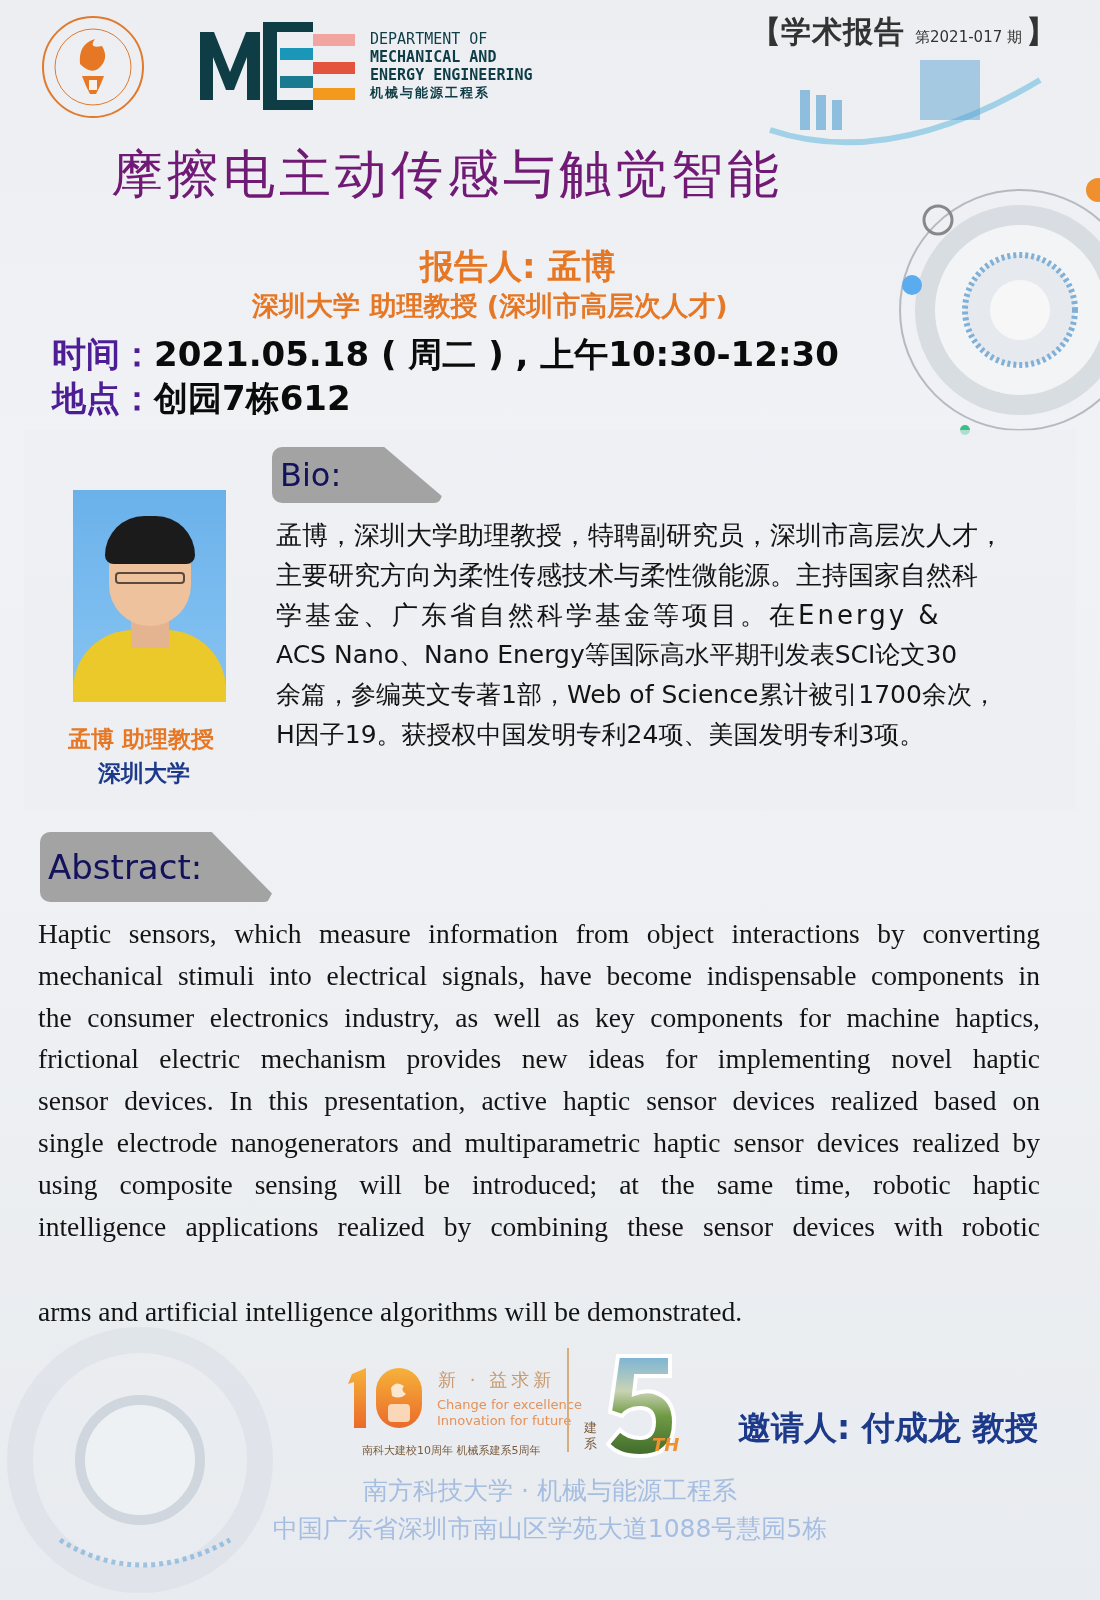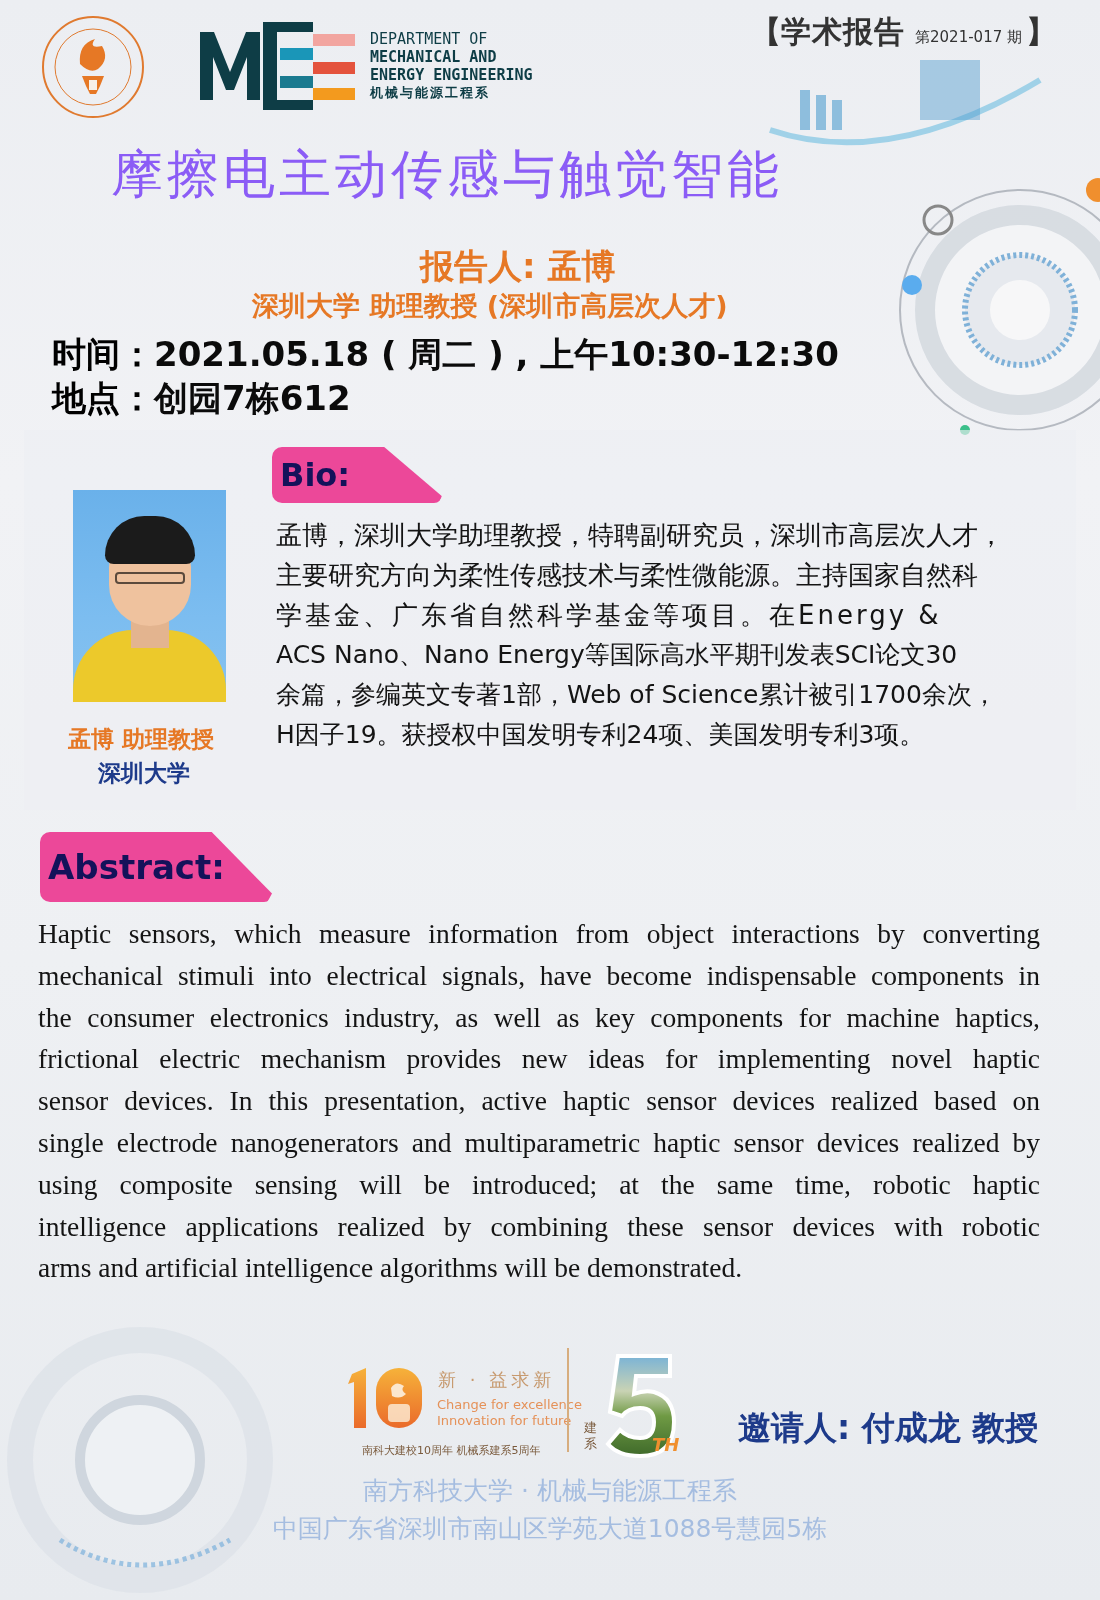--- a/index.html
+++ b/index.html
@@ -19,33 +19,33 @@
   .dept-text .l1 { font-family: "DejaVu Sans Mono", monospace; font-size: 15px; color: #0e3d46; letter-spacing: 0px; }
   .dept-text .l2 { font-family: "DejaVu Sans Mono", monospace; font-size: 15px; font-weight: bold; color: #0e3d46; }
   .dept-text .l3 { font-family: "DejaVu Sans", sans-serif; font-size: 13px; font-weight: bold; color: #0e3d46; letter-spacing: 2px; }
 
   .issue { position: absolute; right: 44px; top: 12px; display: flex; align-items: baseline; color: #444; }
   .issue .br { font-size: 30px; font-weight: bold; color: #333; }
   .issue .big { font-size: 30px; font-weight: bold; color: #333; letter-spacing: 1px; }
   .issue .small { font-size: 15px; color: #333; margin: 8px 4px 0 10px; }
 
   .title { position: absolute; left: 0; width: 894px; top: 140px; text-align: center;
-    font-family: "DejaVu Serif", serif; font-size: 52px; color: #8b5cf6; letter-spacing: 4px; }
+    font-family: "DejaVu Serif", serif; font-size: 52px; color: #701a75; letter-spacing: 4px; }
   .speaker-name { position: absolute; top: 244px; left: 420px; font-size: 34px; font-weight: bold; color: #e67825; }
   .speaker-aff { position: absolute; top: 288px; left: 252px; font-size: 27px; font-weight: bold; color: #e67825; }
 
   .time-row, .place-row { position: absolute; left: 52px; font-size: 34px; font-weight: bold; color: #0b0b0b; }
   .time-row { top: 332px; }
   .place-row { top: 376px; }
-  .label-blue { color: #000000; }
+  .label-blue { color: #4c1d95; }
 
   
   .panel { position: absolute; left: 24px; top: 430px; width: 1052px; height: 380px;
     background: rgba(236, 238, 243, 0.65); }
-  .tag { position: absolute; background: #ec4899; color: #14125a; font-weight: bold;
+  .tag { position: absolute; background: #a3a3a3; color: #14125a; font-weight: normal;
     border-radius: 10px 4px 8px 10px; display: flex; align-items: center; }
   .tag-bio { left: 272px; top: 447px; width: 170px; height: 56px; font-size: 32px; padding-left: 8px;
     clip-path: polygon(0 0, 66% 0, 100% 88%, 98% 100%, 0 100%); }
   .tag-abs { left: 40px; top: 832px; width: 232px; height: 70px; font-size: 34px; padding-left: 8px;
     clip-path: polygon(0 0, 74% 0, 100% 88%, 98% 100%, 0 100%); }
 
   .photo { position: absolute; left: 73px; top: 490px; width: 153px; height: 212px;
     background: linear-gradient(180deg, #6ab1ea 0%, #7cbdf0 60%, #86c2ef 100%); overflow: hidden; }
   .photo .shirt { position: absolute; left: 0; bottom: 0; width: 153px; height: 72px;
     background: #ecc92b; border-radius: 60px 60px 0 0; }
@@ -55,21 +55,21 @@
   .photo .glasses { position: absolute; left: 42px; top: 82px; width: 70px; height: 12px; border: 2px solid #5b4a3c; border-radius: 4px; }
   .photo-cap1 { position: absolute; left: 68px; top: 724px; font-size: 23px; font-weight: bold; color: #e67825; }
   .photo-cap2 { position: absolute; left: 98px; top: 758px; font-size: 23px; font-weight: bold; color: #1d3a8a; }
 
   .bio-text { position: absolute; left: 276px; top: 516px; width: 778px; font-size: 26px; line-height: 39.8px; color: #141414; }
   .bio-text div { white-space: nowrap; }
 
   .abstract { position: absolute; left: 38px; top: 913px; width: 1002px;
     font-family: "Liberation Serif", serif; font-size: 27.5px; line-height: 41.8px; color: #141414; text-align: justify; }
   .abstract div { white-space: nowrap; text-align-last: justify; }
-  .abstract div.last { text-align-last: left; }
+  .abstract div.last { text-align-last: left; margin-top: 44px; }
 
   
   .anniv10 { position: absolute; left: 346px; top: 1364px; width: 90px; height: 66px; }
   .slogan-cn { position: absolute; left: 438px; top: 1368px; font-size: 18px; color: #c79a6f; letter-spacing: 4px; }
   .slogan-en1, .slogan-en2 { position: absolute; left: 437px; font-size: 13px; color: #e59158; }
   .slogan-en1 { top: 1397px; }
   .slogan-en2 { top: 1413px; }
   .anniv-cap { position: absolute; left: 362px; top: 1443px; font-size: 11px; color: #7a5a3c; }
   .vdivider { position: absolute; left: 567px; top: 1348px; width: 2px; height: 104px; background: #d7ad7e; }
   .jianxi { position: absolute; left: 584px; top: 1420px; font-size: 13px; color: #7a5a3c; line-height: 16px; }

